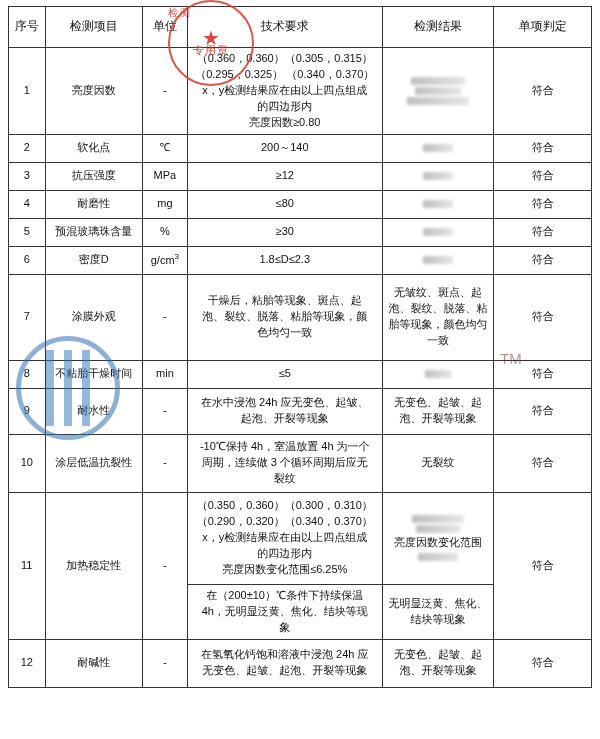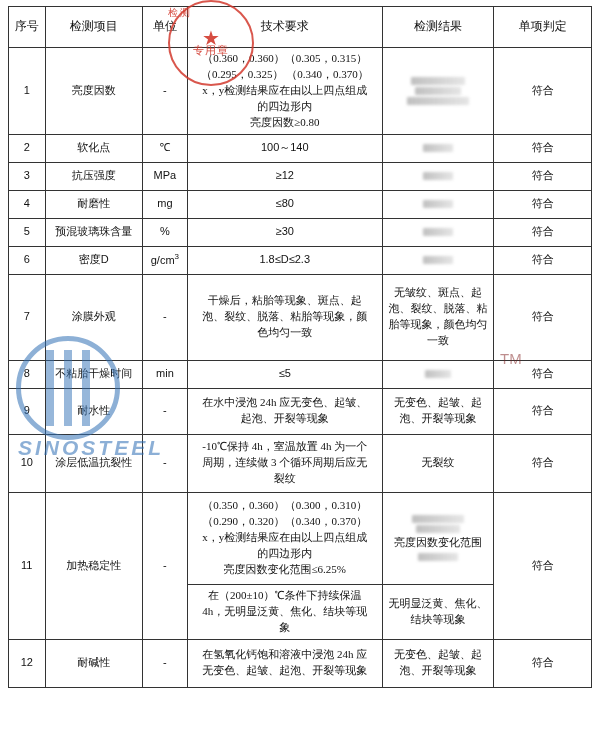--- a/index.html
+++ b/index.html
@@ -48,21 +48,21 @@
   col.c-unit    { width: 44px; }
   col.c-req     { width: 192px; }
   col.c-res     { width: 110px; }
   col.c-judge   { width: 96px; }
 
   td.req {
     text-align: center;
     padding-left: 4px;
     padding-right: 4px;
   }
-  td.req .ln { display: block; font-family: Liberation Serif, serif; }
+  td.req .ln { display: block; }
   .blurbar {
     display: block;
     margin: 2px auto;
     height: 8px;
     border-radius: 1px;
     background: linear-gradient(90deg, rgba(140,140,140,.55), rgba(180,180,180,.35));
     filter: blur(1.4px);
   }
 
   
@@ -181,21 +181,20 @@
 
 <div id="sheet">
 
   <div id="watermark">
     <div id="wm-logo">
       <div class="circ"></div>
       <div class="barA"></div>
       <div class="barB"></div>
       <div class="barC"></div>
     </div>
-    <div id="wm-sub">SINOSTEEL</div>
     <div id="wm-tm">TM</div>
   </div>
 
   <div id="seal">
     <div class="ring"></div>
     <div class="sealtop">检测</div>
     <div class="star">★</div>
     <div class="sealbottom">专用章</div>
   </div>
 
@@ -236,21 +235,21 @@
           <span class="blurbar" style="width:46px"></span>
           <span class="blurbar" style="width:62px"></span>
         </td>
         <td>符合</td>
       </tr>
 
       <tr style="height:28px">
         <td>2</td>
         <td>软化点</td>
         <td>℃</td>
-        <td class="req">100～140</td>
+        <td class="req">200～140</td>
         <td>
             <span class="blurbar" style="width:30px"></span>
           </td>
         <td>符合</td>
       </tr>
 
       <tr style="height:28px">
         <td>3</td>
         <td>抗压强度</td>
         <td>MPa</td>

